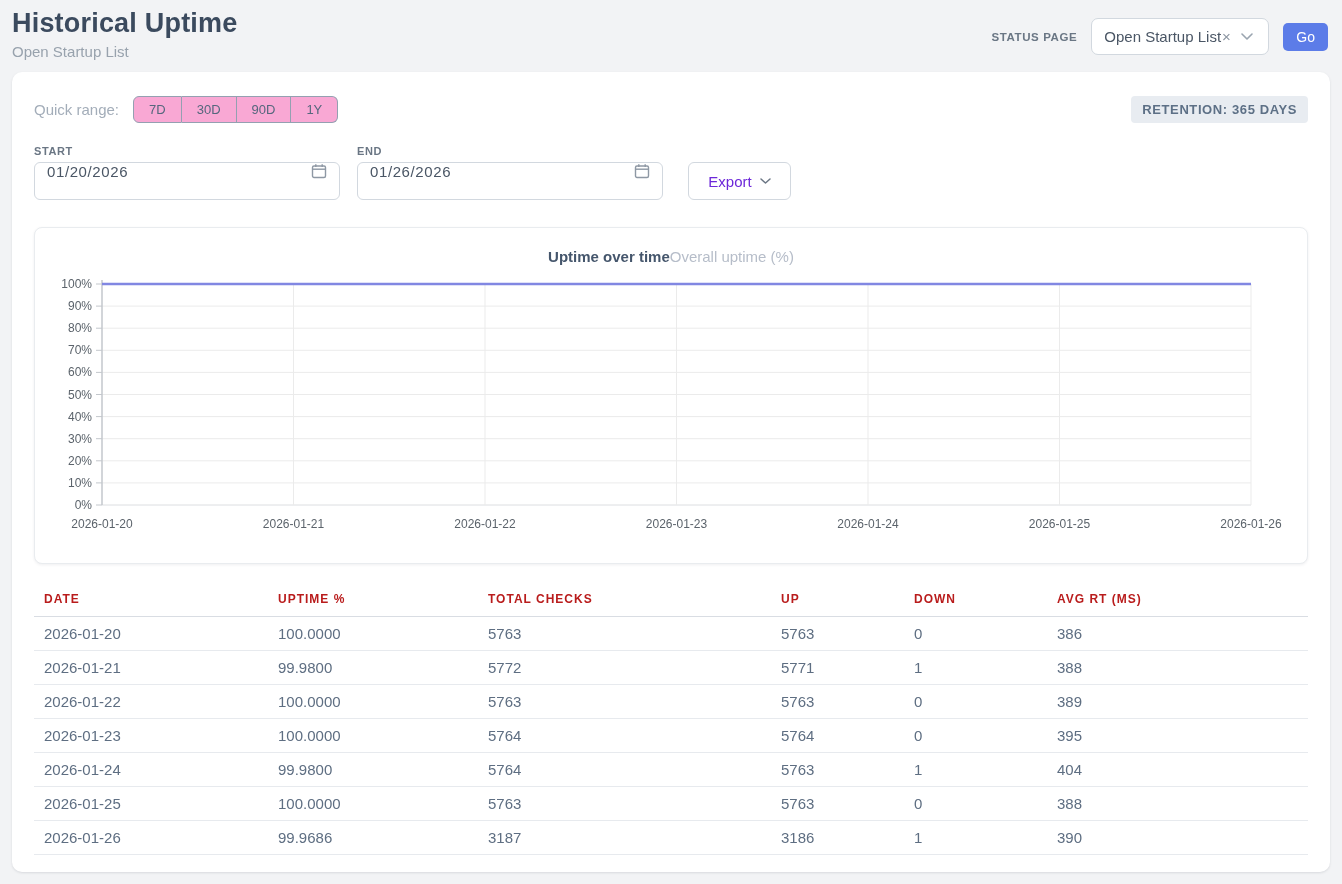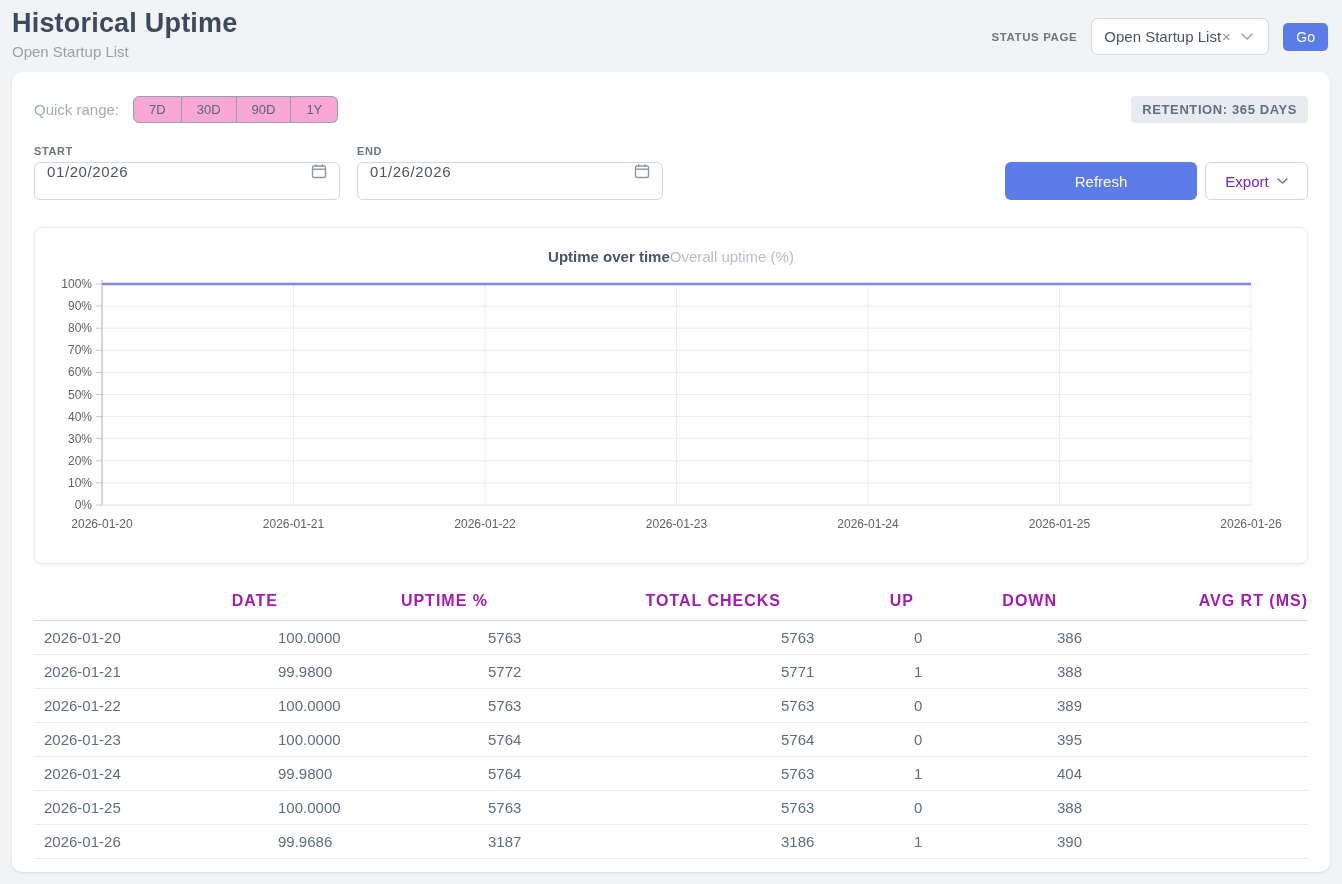--- a/index.html
+++ b/index.html
@@ -86,22 +86,22 @@
     padding:20px 22px 14px 22px; height:337px; background:#fff;
   }
   .chart-head { display:flex; align-items:center; justify-content:center; }
   .chart-title { font-size:15px; font-weight:700; color:#45566c; }
   .chart-legend { font-size:15px; color:#b6bdc9; }
   .chart-svg { display:block; width:1228px; height:262px; margin-top:10px; }
 
   
   .uptime-table { width:100%; border-collapse:collapse; margin-top:24px; table-layout:fixed; }
   .uptime-table th {
-    text-align:right; font-size:16px; font-weight:700; letter-spacing:1px;
-    color:#a21caf; padding:4px 0 10px 0; border-bottom:1px solid #d9dde3;
+    text-align:left; font-size:12px; font-weight:700; letter-spacing:1px;
+    color:#b91c1c; padding:4px 0 10px 0; border-bottom:1px solid #d9dde3;
   }
   .uptime-table td {
     font-size:15px; color:#5e6e82; padding:8px 0; height:33px;
     border-bottom:1px solid #e7eaee;
   }
   .uptime-table th:first-child, .uptime-table td:first-child { padding-left:10px; }
 
   .chev-svg { display:block; }
 </style>
 </head>
@@ -162,21 +162,20 @@
         <span class="icon-right">
           <svg width="16" height="16" viewBox="0 0 16 16">
               <rect x="1.5" y="3" width="13" height="11.5" rx="1.5" fill="none" stroke="#8e98a4" stroke-width="1.4"></rect>
               <line x1="4.8" y1="1.2" x2="4.8" y2="4" stroke="#8e98a4" stroke-width="1.4"></line>
               <line x1="11.2" y1="1.2" x2="11.2" y2="4" stroke="#8e98a4" stroke-width="1.4"></line>
               <line x1="1.5" y1="6.2" x2="14.5" y2="6.2" stroke="#8e98a4" stroke-width="1.4"></line>
             </svg>
         </span>
       </div>
     </div>
-    <button class="refresh-btn">Refresh</button>
     <button class="export-btn">
       <span>Export</span>
       <span>
         <svg class="chev-svg" width="11" height="6" viewBox="0 0 11 6">
             <polyline points="1,1 5.5,5 10,1" fill="none" stroke="#6b7684" stroke-width="1.5" stroke-linecap="round" stroke-linejoin="round"></polyline>
           </svg>
       </span>
     </button>
   </div>
 

